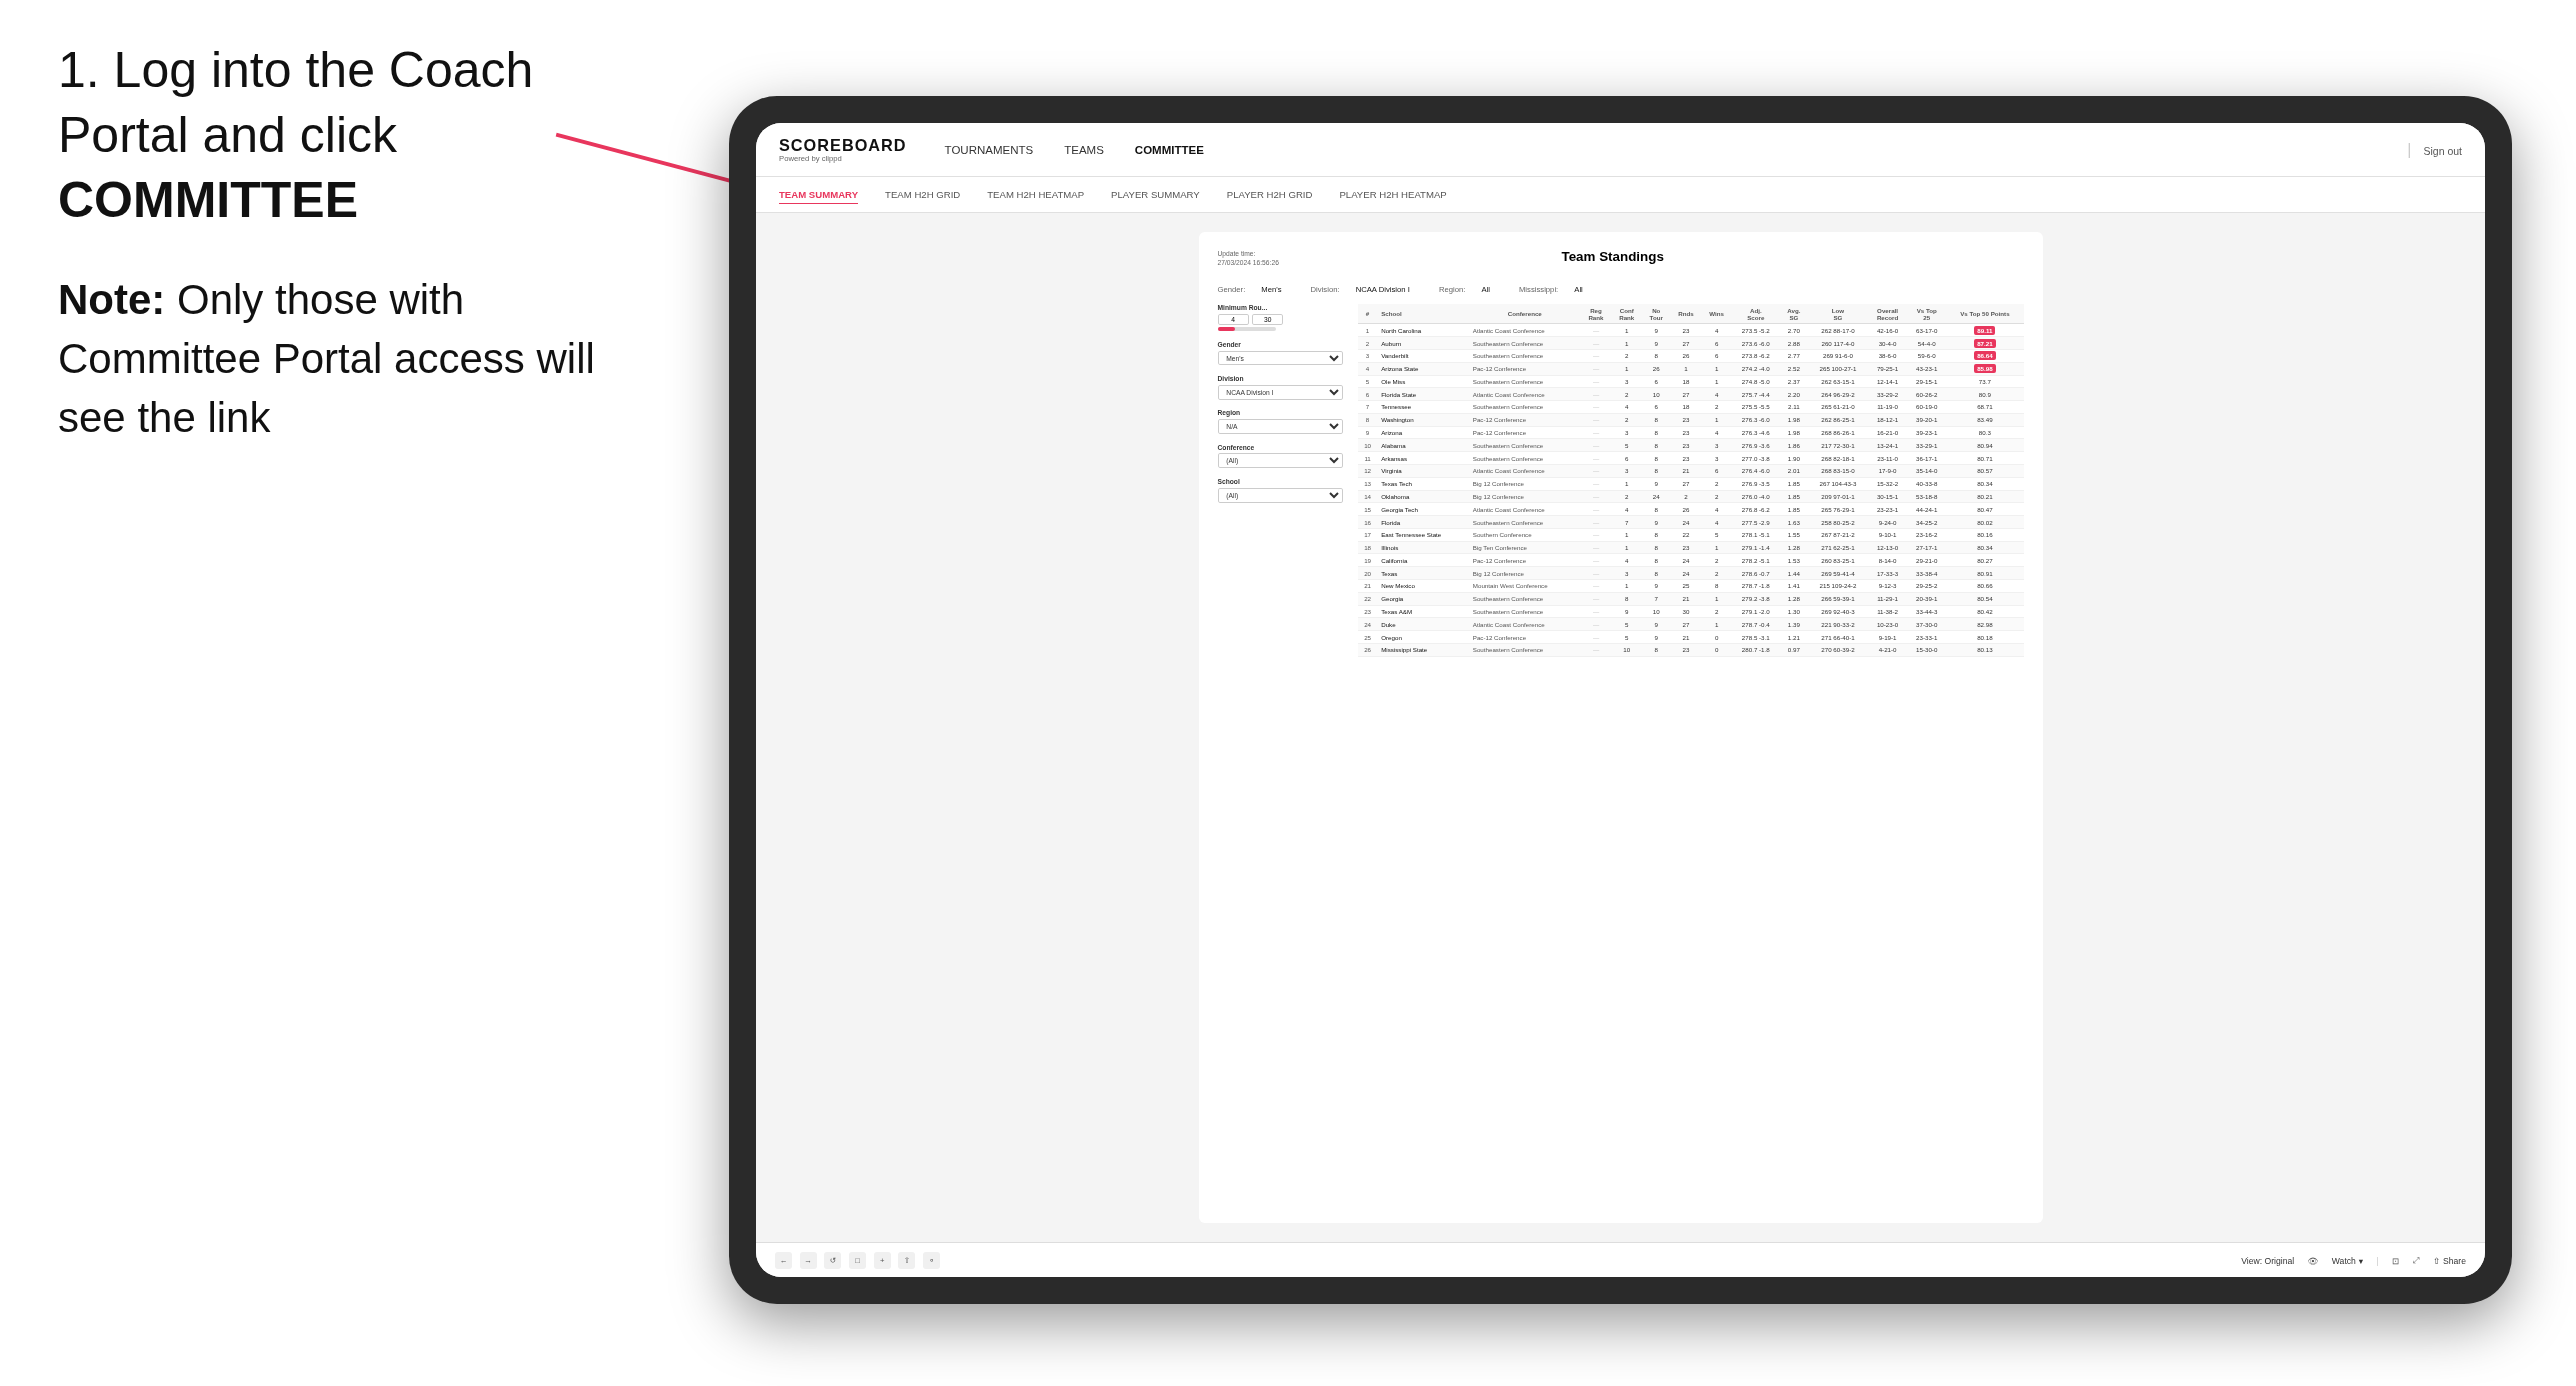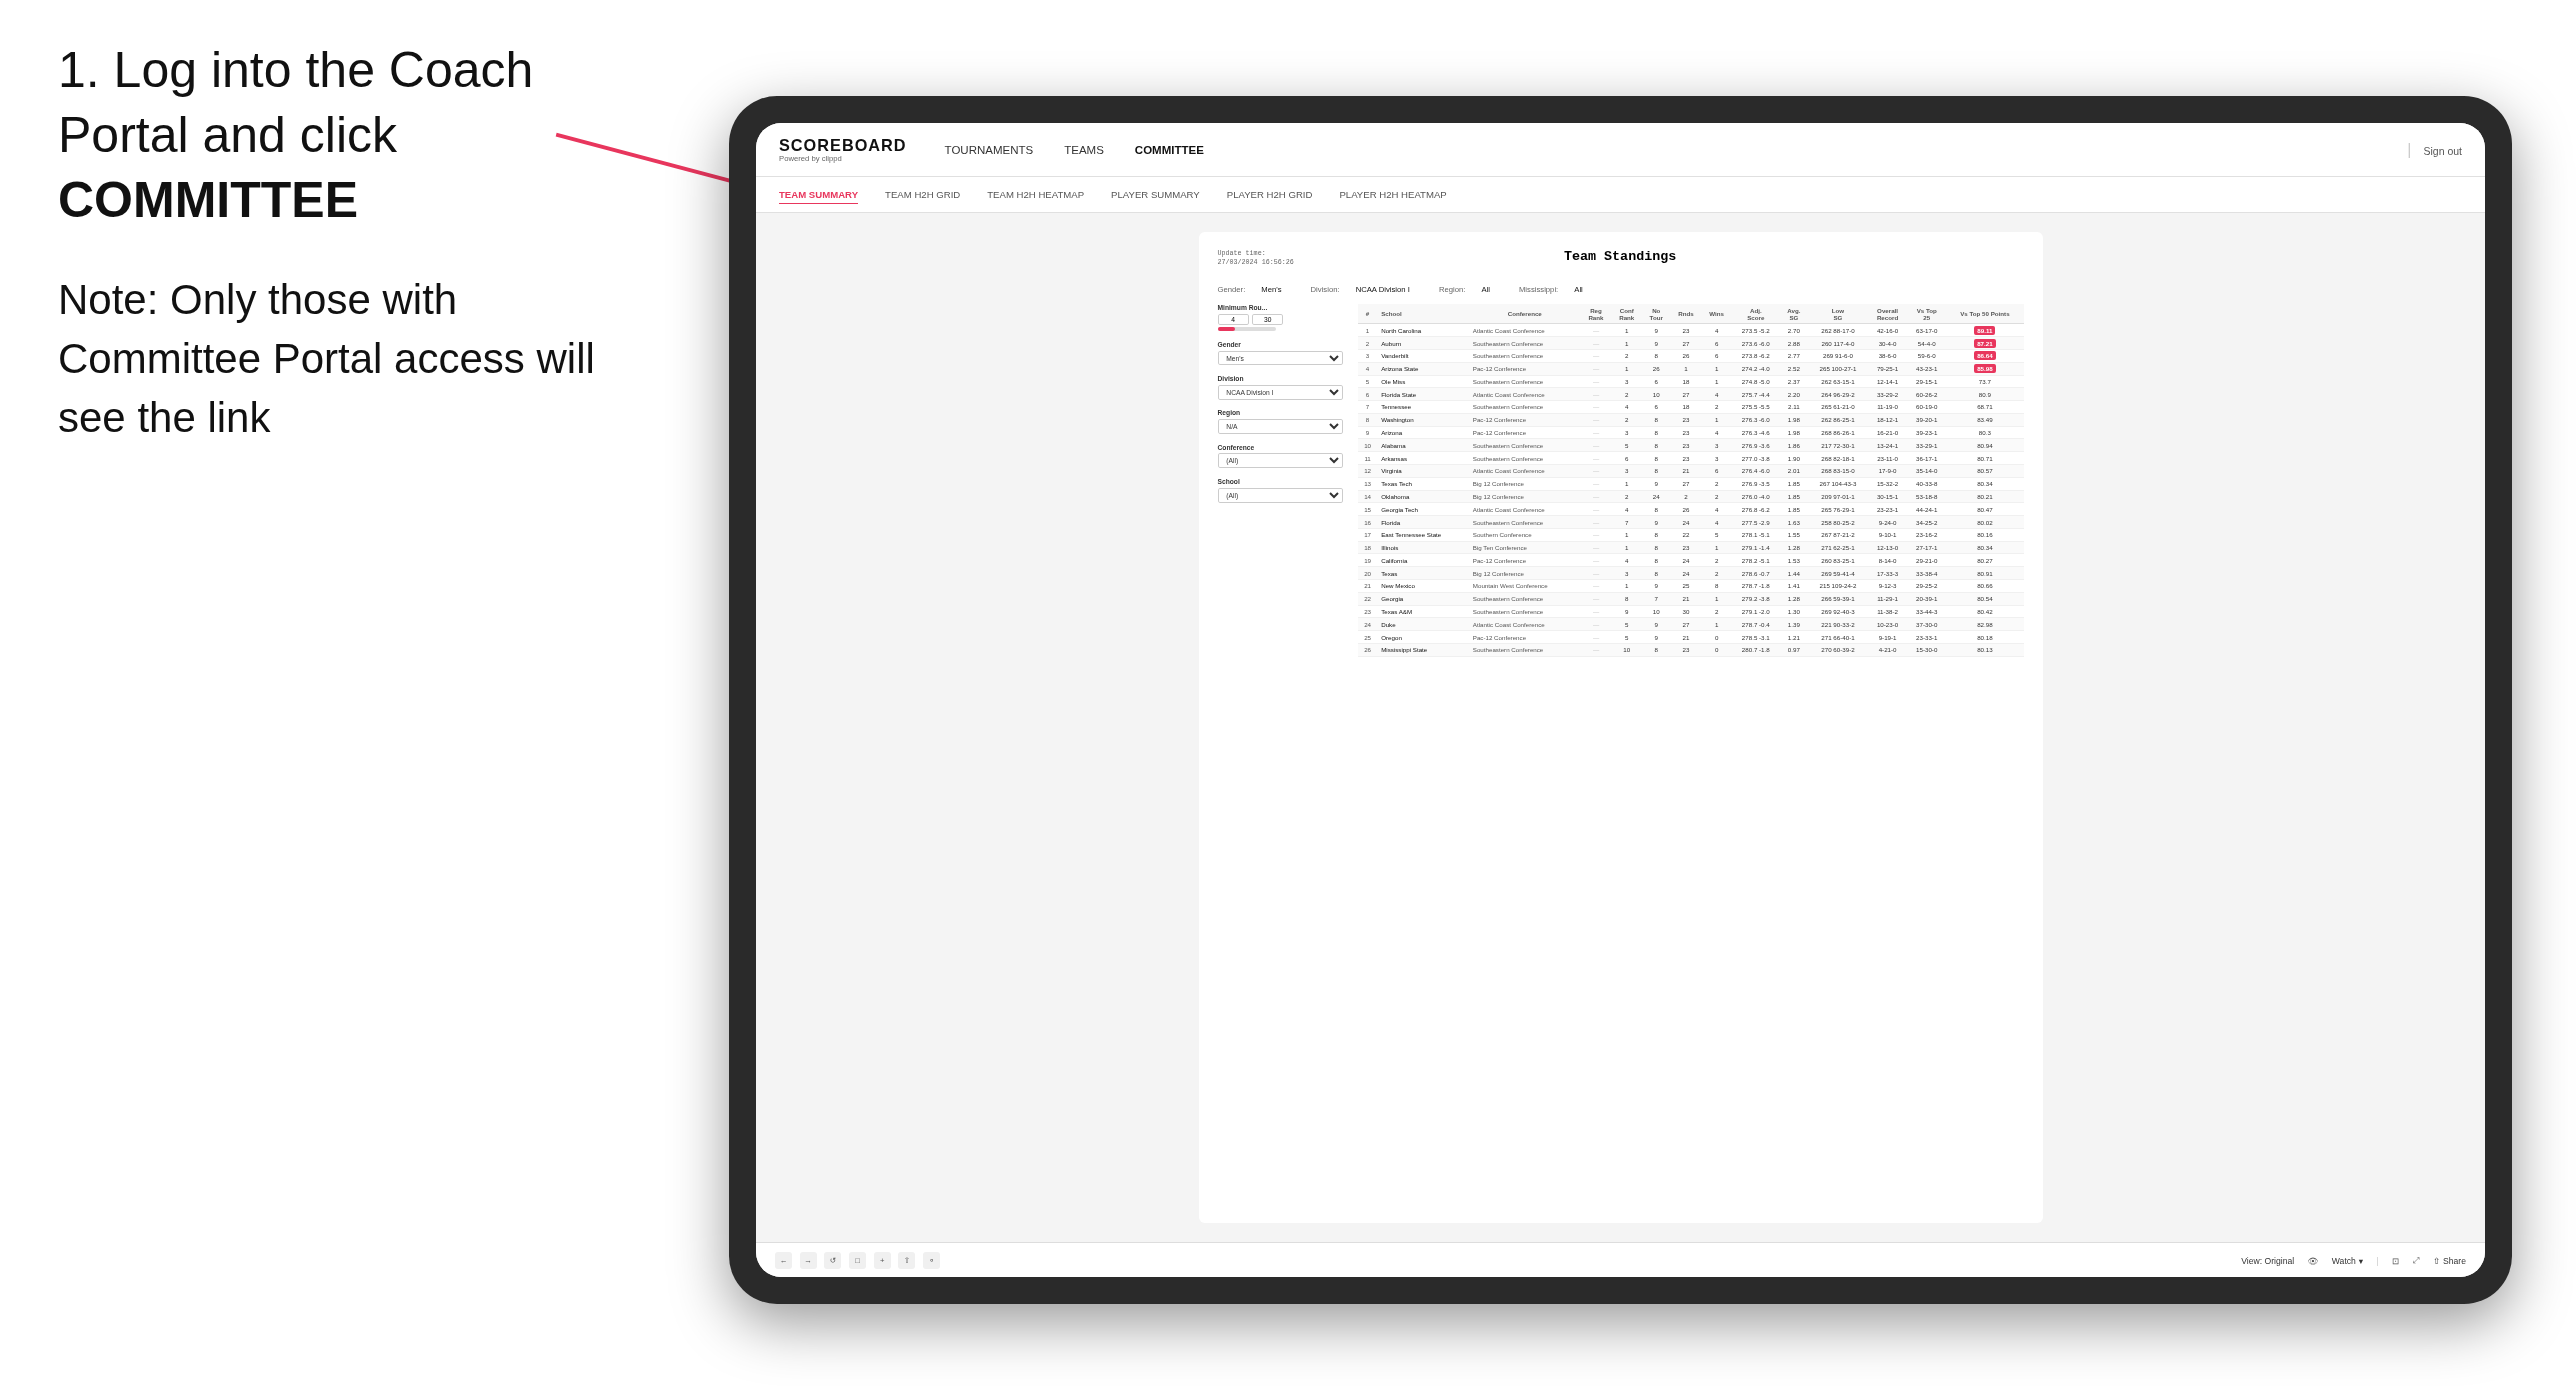--- a/index.html
+++ b/index.html
@@ -28,21 +28,21 @@
     }
     .instruction-title strong {
       font-weight: 800;
     }
     .note-text {
       font-size: 42px;
       color: #111;
       line-height: 1.4;
     }
     .note-text strong {
-      font-weight: 400;
+      font-weight: 700;
     }
 
     
     .arrow-container {
       position: absolute;
       top: 125px;
       left: 537px;
       width: 383px;
       height: 115px;
     }
@@ -414,21 +414,21 @@
       <span class="sub-nav-item">TEAM H2H GRID</span>
       <span class="sub-nav-item">TEAM H2H HEATMAP</span>
       <span class="sub-nav-item">PLAYER SUMMARY</span>
       <span class="sub-nav-item">PLAYER H2H GRID</span>
       <span class="sub-nav-item">PLAYER H2H HEATMAP</span>
     </div>
 
     <div class="main-content">
       <div class="content-panel">
 
-        <div style="display:flex; justify-content:flex-end; align-items:flex-start; margin-bottom:7.7px;font-family:Liberation Mono, monospace;">
+        <div style="display:flex; justify-content:flex-end; align-items:flex-start; margin-bottom:7.7px;">
           <div class="update-time">
             <span>Update time:</span><br>
             <span>27/03/2024 16:56:26</span>
           </div>
           <div class="panel-title" style="flex:1; text-align:center;">Team Standings</div>
           <div style="width:77px;"></div>
         </div>
 
         <div class="filters-row">
           <div class="filter-item">

